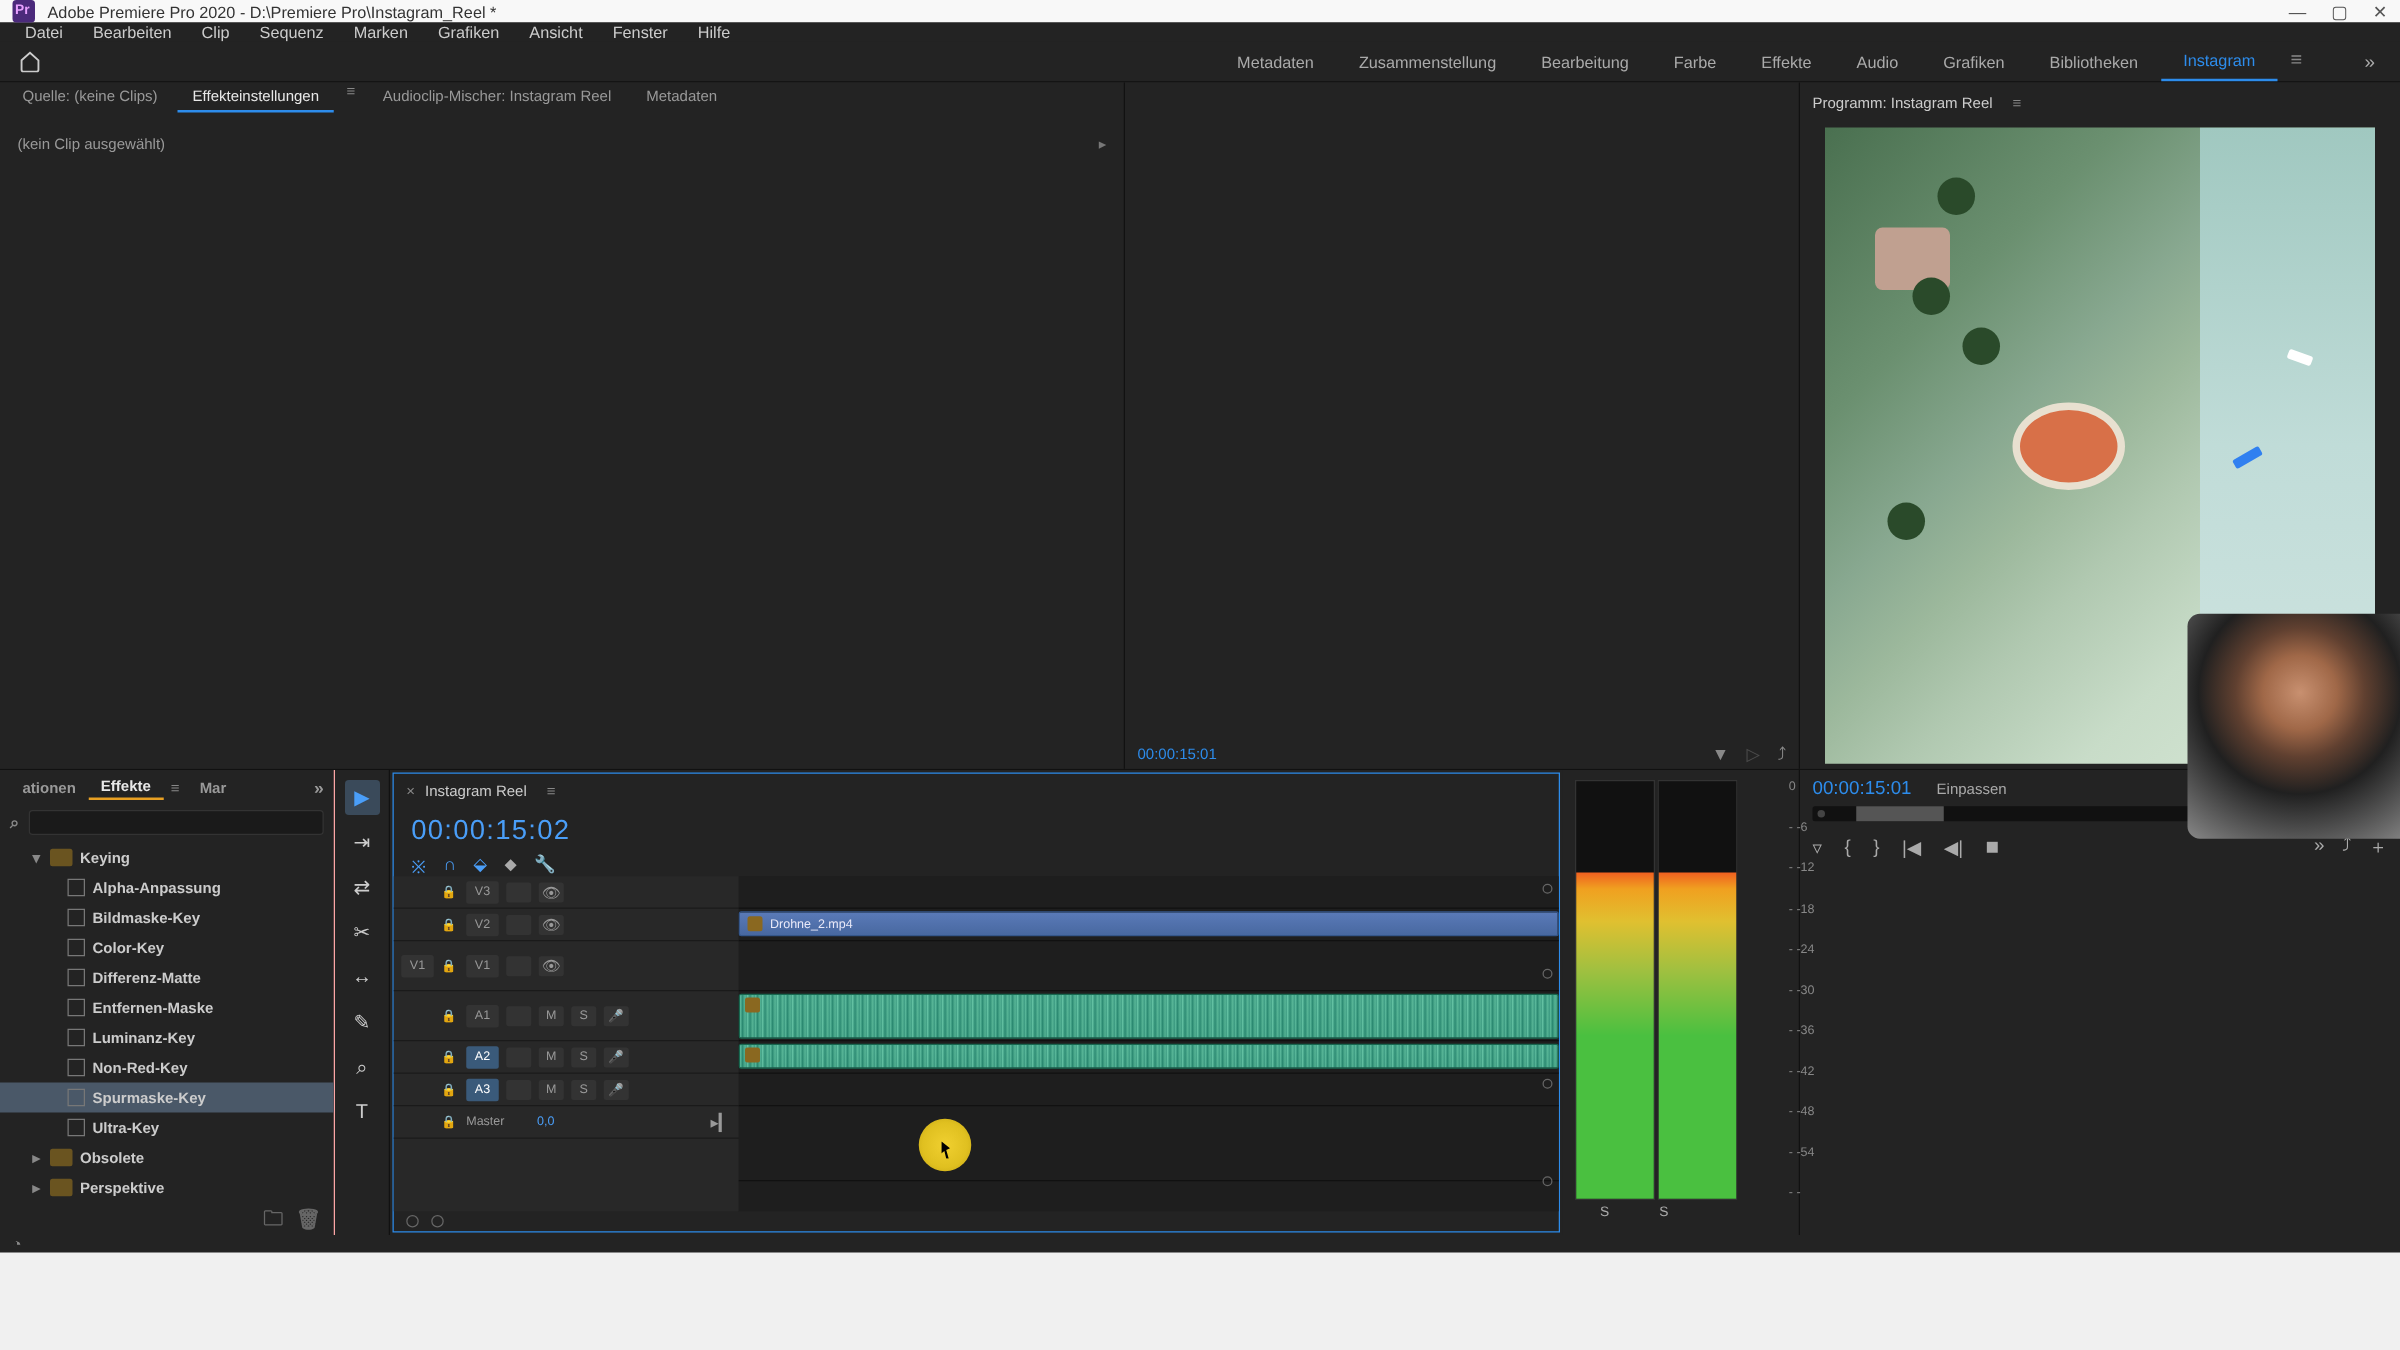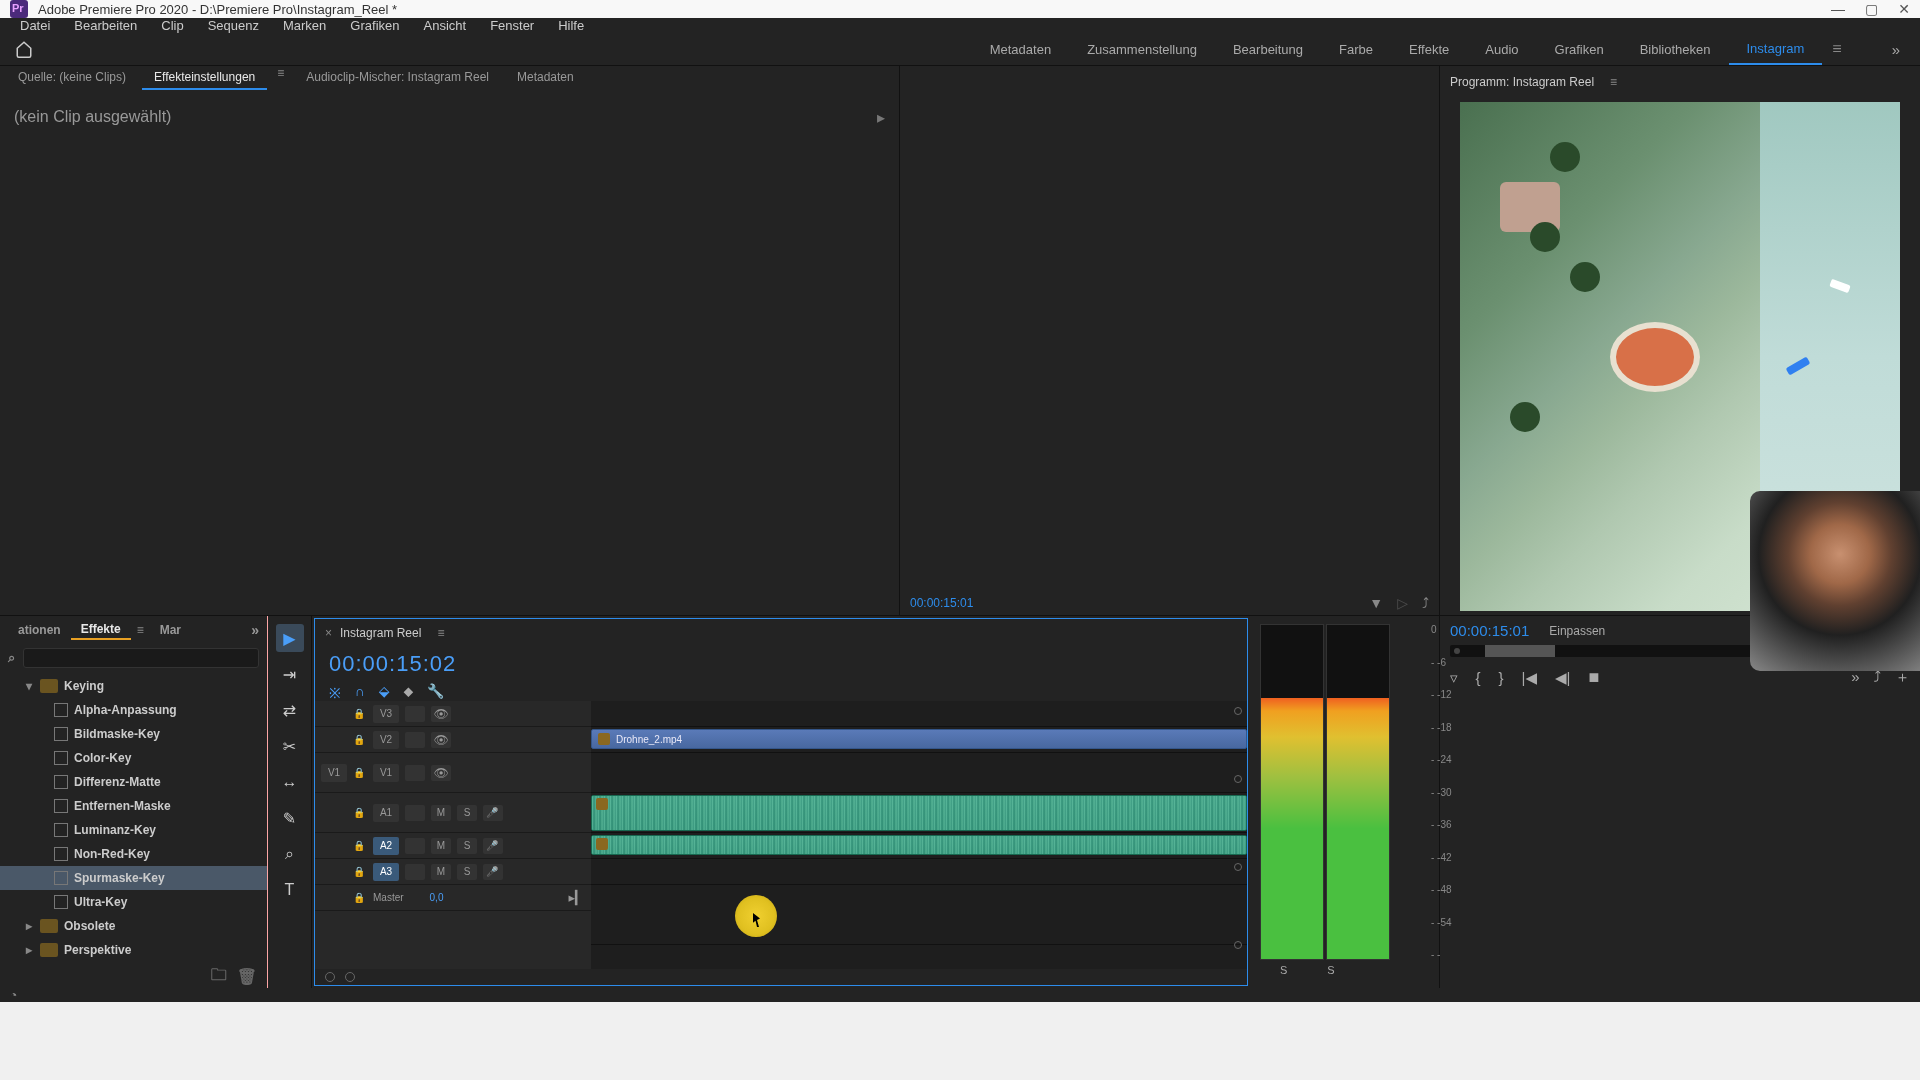--- a/index.html
+++ b/index.html
@@ -29,21 +29,21 @@
 
 .main { flex: 1; display: flex; flex-direction: column; background: #232323; }
 
 
 .upper { height: 550px; display: flex; border-bottom: 1px solid #111;}
 .source-panel { width: 900px; background: #232323; border-right: 1px solid #111; display: flex; flex-direction: column; }
 .panel-tabs { height: 32px; display: flex; align-items: flex-start; padding: 0 6px; font-size: 12px; color: #999; gap: 4px;}
 .panel-tab { padding: 4px 12px; white-space: nowrap; }
 .panel-tab.active { color: #e8e8e8; border-bottom: 2px solid #2d8ceb; }
 .tab-menu { color: #888; padding: 0 6px;}
-.source-body { flex: 1; padding: 10px 14px; color: #999; font-size: 16px; position: relative; }
+.source-body { flex: 1; padding: 10px 14px; color: #999; font-size: 12px; position: relative; }
 .source-body .arrow { position: absolute; right: 14px; top: 10px; color: #777; }
 .source-footer { height: 24px; padding: 0 10px; color: #2d8ceb; font-size: 12px; display: flex; align-items: center; }
 .source-footer-right { margin-left: auto; display: flex; gap: 14px; color: #888; font-size: 14px;}
 
 .middle-gap { flex: 1; background: #232323; border-right: 1px solid #111; display:flex; flex-direction:column; }
 .middle-gap .source-footer { margin-top:auto; }
 
 .program-panel { width: 480px; background: #232323; display: flex; flex-direction: column; }
 .program-header { height: 32px; display: flex; align-items: center; padding: 0 10px; font-size: 12px; color: #ccc; }
 .program-viewer { flex: 1; margin: 4px 10px; position: relative; display: flex; align-items: center; justify-content: center; }

